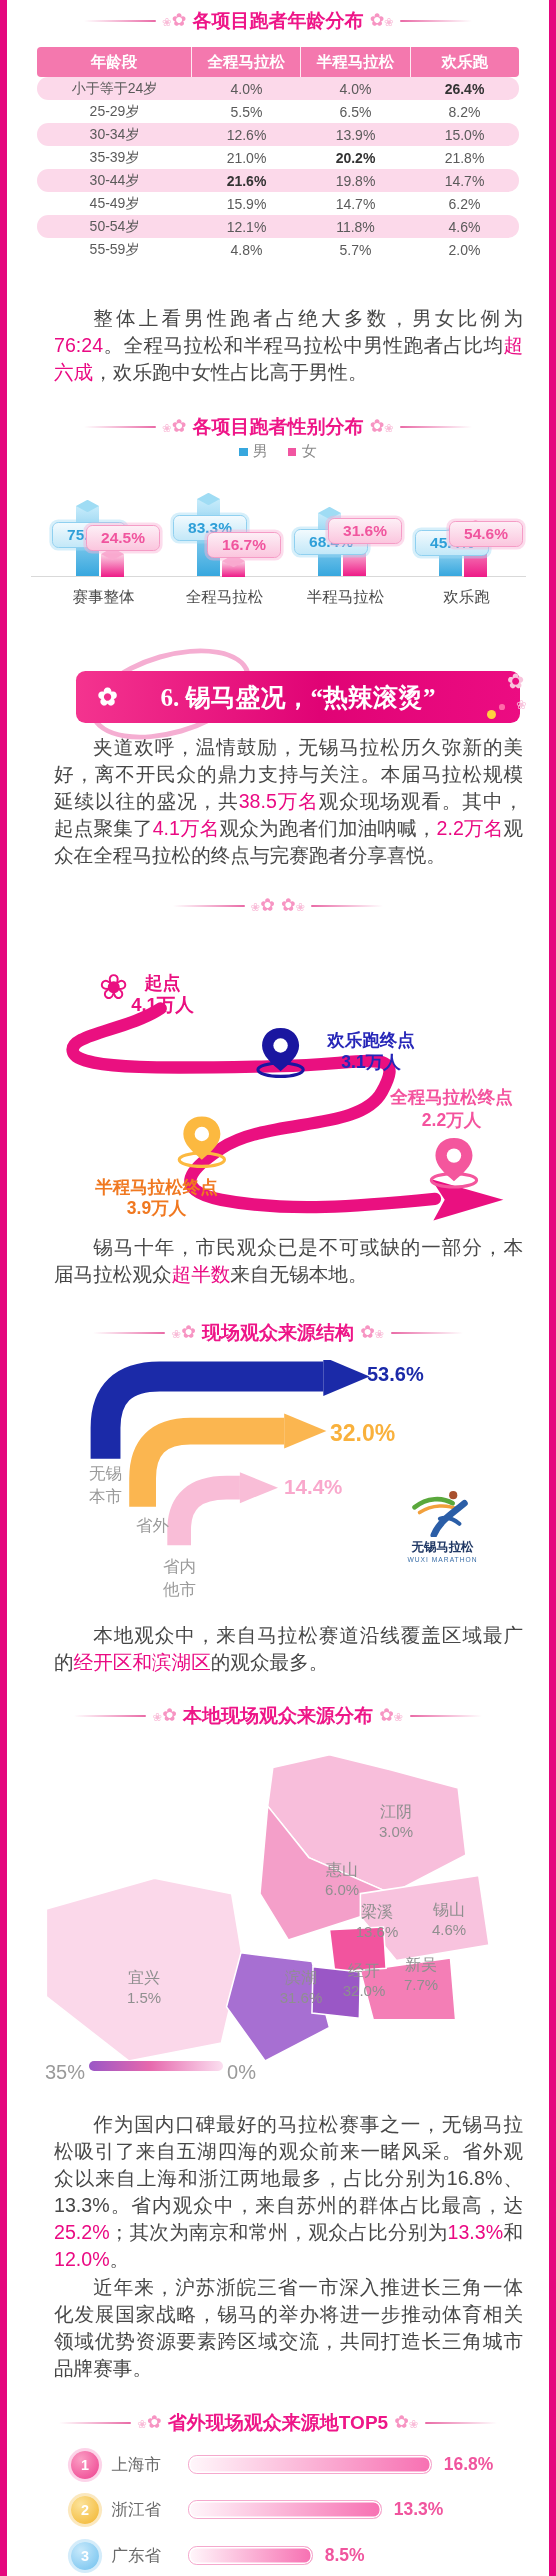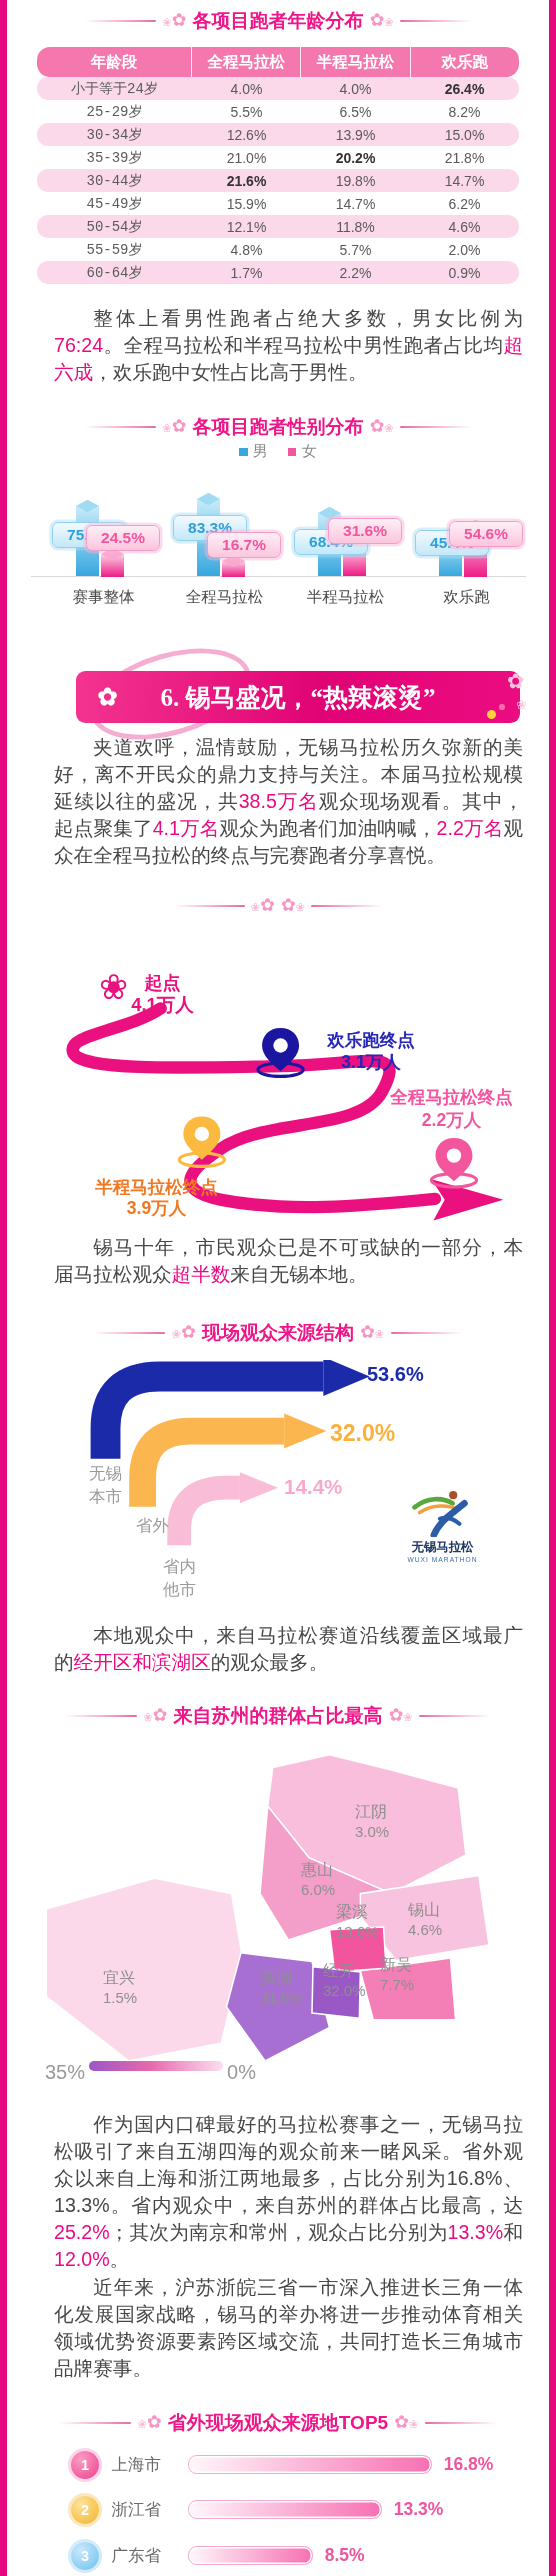--- a/index.html
+++ b/index.html
@@ -10,29 +10,29 @@
   
   .sec-title{position:absolute;left:0;width:556px;display:flex;align-items:center;justify-content:center;gap:6.2px;
              color:#ee1688;font-weight:bold;font-size:19px;}
   .sec-title .ln{height:2.1px;width:72px;border-radius:1px;}
   .sec-title .lnl{background:linear-gradient(90deg,rgba(238,22,136,0),#e96aa6);}
   .sec-title .lnr{background:linear-gradient(270deg,rgba(238,22,136,0),#e96aa6);}
   .fl{color:#f795c3;font-size:17.5px;line-height:1;}
   .fl .small{font-size:11.3px;color:#f9bcd8;}
   
   #age-table{position:absolute;left:37px;top:47px;width:482px;}
-  .thead{display:flex;height:30px;background:#f478ae;border-radius:13px;align-items:center;color:#fff;
+  .thead{display:flex;height:30px;background:#f478ae;border-radius:4px;align-items:center;color:#fff;
          font-size:15.5px;font-weight:bold;text-align:center;}
   .thead div{display:flex;align-items:center;justify-content:center;height:100%;}
   .thead div:nth-child(1){width:155px;}
   .thead div:nth-child(n+2){width:109px;border-left:1px solid rgba(255,255,255,.85);}
   .trow{display:flex;height:23px;align-items:center;font-size:14px;color:#5a5a5a;text-align:center;}
   .trow.alt{background:#fcd9ea;border-radius:11.3px;}
   .trow div{width:109px;}
-  .trow div:first-child{width:155px;font-family:Liberation Mono, monospace;}
+  .trow div:first-child{width:155px;}
   .trow .b{font-weight:bold;color:#333;}
   
   .para{position:absolute;left:54px;width:469px;font-size:19.6px;line-height:27px;color:#474747;
         text-align:justify;text-indent:2em;margin:0;}
   .hl{color:#ea0a83;}
   
   .legend{position:absolute;left:0;width:556px;display:flex;justify-content:center;gap:20.6px;
           font-size:15px;color:#8a8a8a;align-items:center;}
   .lg-sq{display:inline-block;width:8.2px;height:8.2px;margin-right:5.2px;}
   .gbase{position:absolute;left:31px;width:495px;height:1px;background:#d9d9d9;}
@@ -59,21 +59,21 @@
   .ring{position:absolute;width:155px;height:72px;border:5.7px solid #f5aed2;border-radius:50%;
         transform:rotate(-16deg);z-index:1;}
   .bdot{position:absolute;border-radius:50%;z-index:3;}
   .bfl2{position:absolute;color:#f8c3dc;font-size:20.6px;z-index:3;}
   
   .ptlabel{position:absolute;text-align:center;font-weight:bold;}
   
   .srclab{position:absolute;text-align:center;color:#9a9a9a;font-size:16.5px;line-height:23px;}
   .srcpct{position:absolute;font-weight:bold;}
   
-  .rlab{position:absolute;width:82px;text-align:left;color:#8f8f8f;}
+  .rlab{position:absolute;width:82px;text-align:center;color:#8f8f8f;}
   .rlab .n{font-size:16px;}
   .rlab .v{font-size:15px;}
   .lgd{position:absolute;display:flex;align-items:flex-start;gap:4px;color:#9a9a9a;font-size:20px;}
   .lgd .bar{width:134px;height:10.3px;border-radius:5.2px;}
   
   #top5{position:absolute;left:71px;top:2450px;width:453px;}
   .t5row{position:absolute;left:0;height:29px;display:flex;align-items:center;}
   .bdg{width:28px;height:28px;border-radius:50%;display:flex;align-items:center;justify-content:center;
        color:#fff;font-size:14.4px;font-weight:bold;flex:none;}
   .bdg1{background:radial-gradient(circle at 35% 30%,#fa9ec4,#ee3f8e);box-shadow:0 0 0 3.1px rgba(244,114,182,.3);}
@@ -146,26 +146,20 @@
           <div>50-54岁</div>
           <div>12.1%</div>
           <div>11.8%</div>
           <div>4.6%</div>
         </div>
         <div class="trow">
           <div>55-59岁</div>
           <div>4.8%</div>
           <div>5.7%</div>
           <div>2.0%</div>
-        </div>
-        <div class="trow alt">
-          <div>60-64岁</div>
-          <div>1.7%</div>
-          <div>2.2%</div>
-          <div>0.9%</div>
         </div>
       </div>
   </div>
   <p class="para" style="top:305px"><span>整体上看男性跑者占绝大多数，男女比例为</span><span class="hl">76:24</span><span>。全程马拉松和半程马拉松中男性跑者占比均</span><span class="hl">超六成</span><span>，欢乐跑中女性占比高于男性。</span></p>
 
   <div class="sec-title" style="top:414px">
     <span class="ln lnl"></span>
     <span class="fl"><span class="small">❀</span>✿</span>
     <span>各项目跑者性别分布</span>
     <span class="fl">✿<span class="small">❀</span></span>
@@ -303,21 +297,21 @@
       <path d="M70 60 C 84 56, 96 60, 108 70" fill="none" stroke="#2b5ea7" stroke-width="8" stroke-linecap="round"></path>
     </svg>
     <div style="font-size:12.4px;font-weight:bold;color:#203864">无锡马拉松</div>
     <div style="font-size:6.7px;color:#3a6ea8;letter-spacing:1px">WUXI MARATHON</div>
   </div>
   <p class="para" style="top:1622px"><span>本地观众中，来自马拉松赛道沿线覆盖区域最广的</span><span class="hl">经开区和滨湖区</span><span>的观众最多。</span></p>
 
   <div class="sec-title" style="top:1703px">
     <span class="ln lnl"></span>
     <span class="fl"><span class="small">❀</span>✿</span>
-    <span>来自苏州的群体占比最高</span>
+    <span>本地现场观众来源分布</span>
     <span class="fl">✿<span class="small">❀</span></span>
     <span class="ln lnr"></span>
   </div>
   <svg class="abs" style="left:0;top:1739px" width="556" height="335" viewBox="0 0 1080 650">
     <polygon points="90,330 300,270 450,300 470,420 430,590 250,625 90,500" fill="#fbd8ea" stroke="#fff" stroke-width="3"></polygon>
     <polygon points="530,55 640,30 760,60 890,95 905,225 760,300 600,230 520,130" fill="#f8bedb" stroke="#fff" stroke-width="3"></polygon>
     <polygon points="520,130 600,230 760,300 700,345 560,390 505,300" fill="#f49fc9" stroke="#fff" stroke-width="3"></polygon>
     <polygon points="700,300 930,265 950,400 770,430 700,345" fill="#f8c3de" stroke="#fff" stroke-width="3"></polygon>
     <polygon points="468,415 606,432 640,560 515,625 440,520" fill="#a76fd2" stroke="#fff" stroke-width="3"></polygon>
     <polygon points="700,450 875,425 885,545 725,545" fill="#f47eb6" stroke="#fff" stroke-width="3"></polygon>

